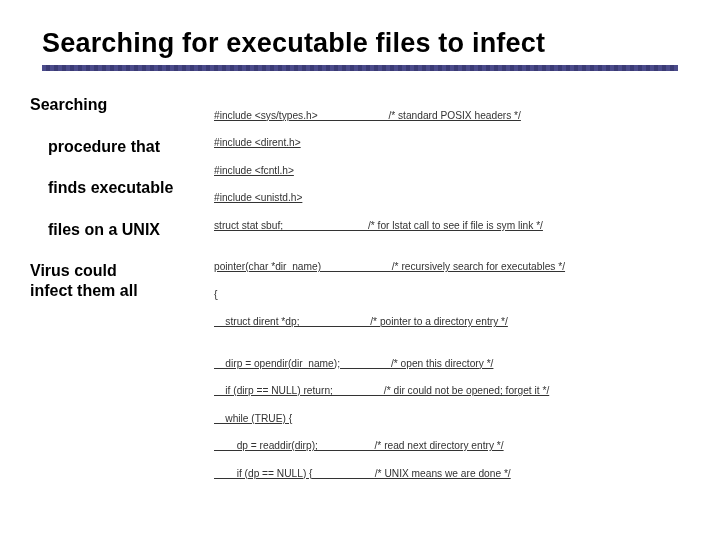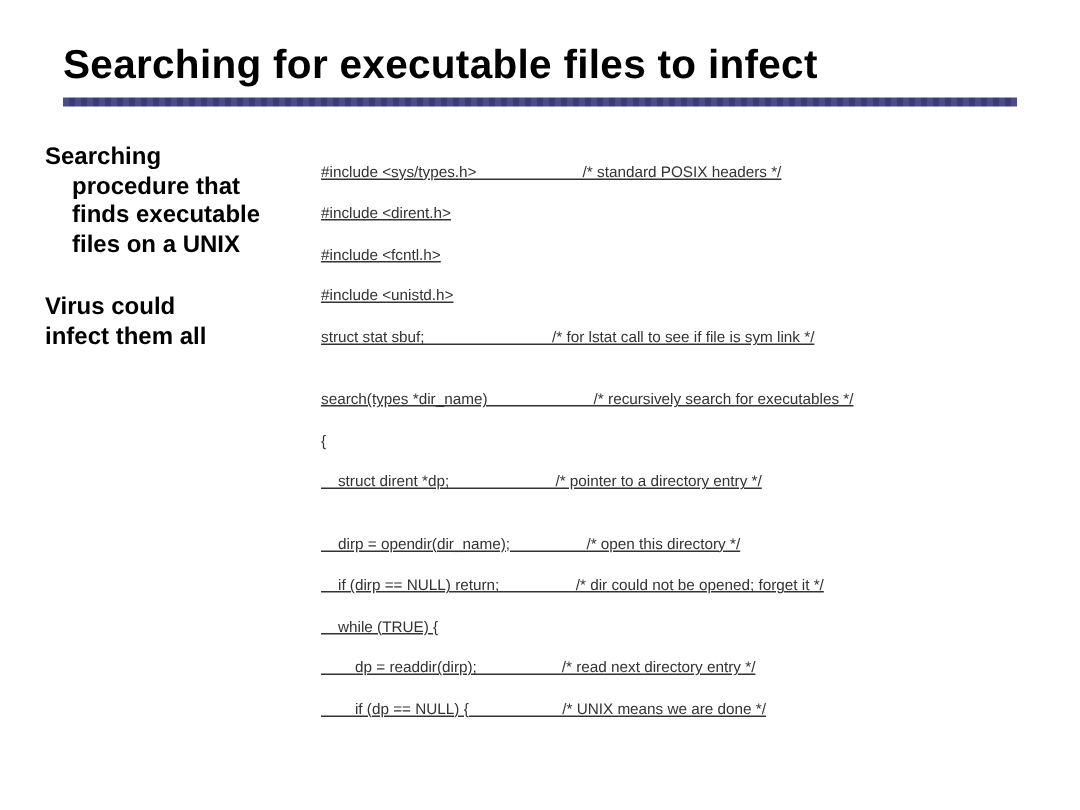--- a/index.html
+++ b/index.html
@@ -37,21 +37,21 @@
   .left {
     width: 178px;
     padding-right: 6px;
   }
   .left .para {
     font-size: 16px;
     font-weight: bold;
     line-height: 1.22;
     margin-bottom: 22px;
   }
-  .left .para .indent { display:block; padding-left: 18px; }
+  .left .para .indent { display:block; padding-left: 18px; margin-top: 22px; }
   .code {
     font-family: Arial, Helvetica, sans-serif;
     font-size: 10.2px;
     line-height: 1.35;
     color: #333;
     white-space: pre;
   }
   .code .row { display:block;text-decoration:underline; }
 </style>
 </head>
@@ -75,21 +75,21 @@
       </div>
     </div>
 
     <div class="code">
 <span class="row">#include &lt;sys/types.h&gt;                         /* standard POSIX headers */</span>
 <span class="row">#include &lt;dirent.h&gt;</span>
 <span class="row">#include &lt;fcntl.h&gt;</span>
 <span class="row">#include &lt;unistd.h&gt;</span>
 <span class="row">struct stat sbuf;                              /* for lstat call to see if file is sym link */</span>
 <span class="row"></span>
-<span class="row">search(types *dir_name)                         /* recursively search for executables */</span>
+<span class="row">pointer(char *dir_name)                         /* recursively search for executables */</span>
 <span class="row">{</span>
 <span class="row">    struct dirent *dp;                         /* pointer to a directory entry */</span>
 <span class="row"></span>
 <span class="row">    dirp = opendir(dir_name);                  /* open this directory */</span>
 <span class="row">    if (dirp == NULL) return;                  /* dir could not be opened; forget it */</span>
 <span class="row">    while (TRUE) {</span>
 <span class="row">        dp = readdir(dirp);                    /* read next directory entry */</span>
 <span class="row">        if (dp == NULL) {                      /* UNIX means we are done */</span>
 
 

